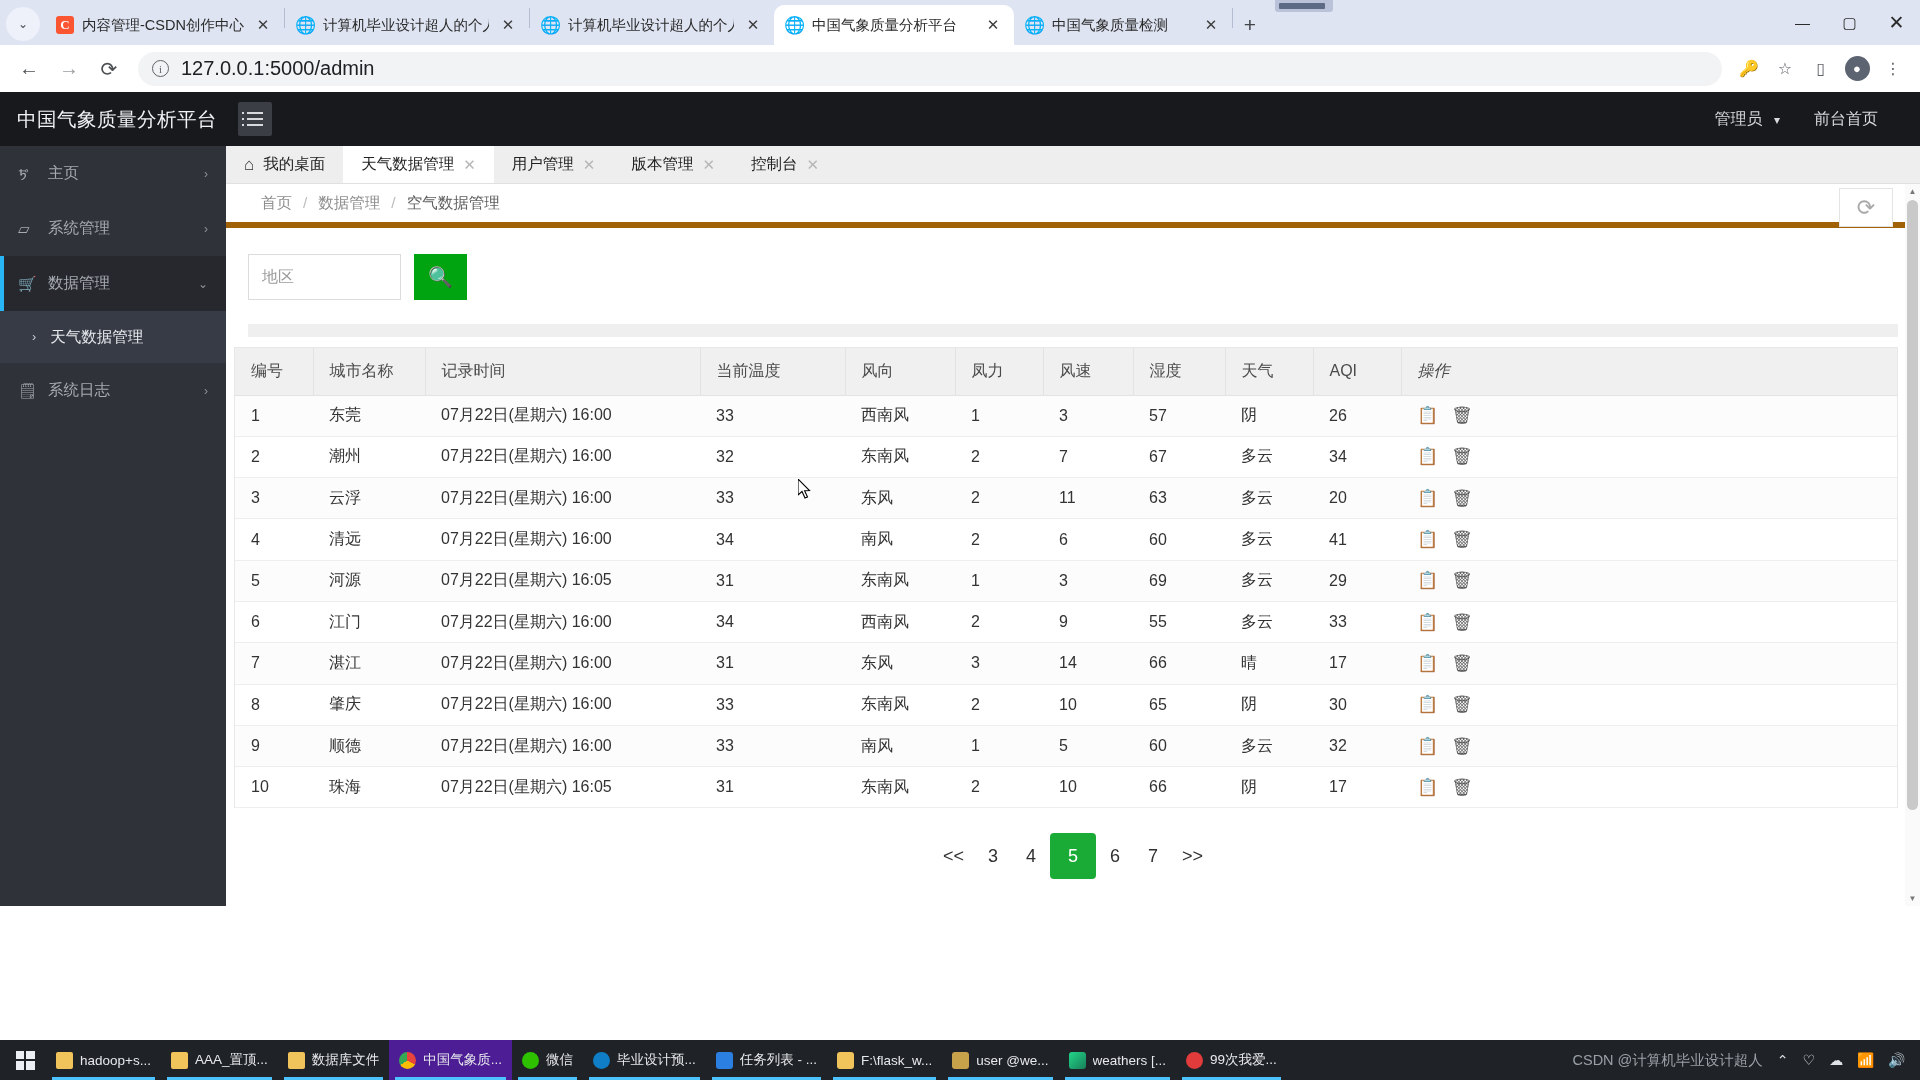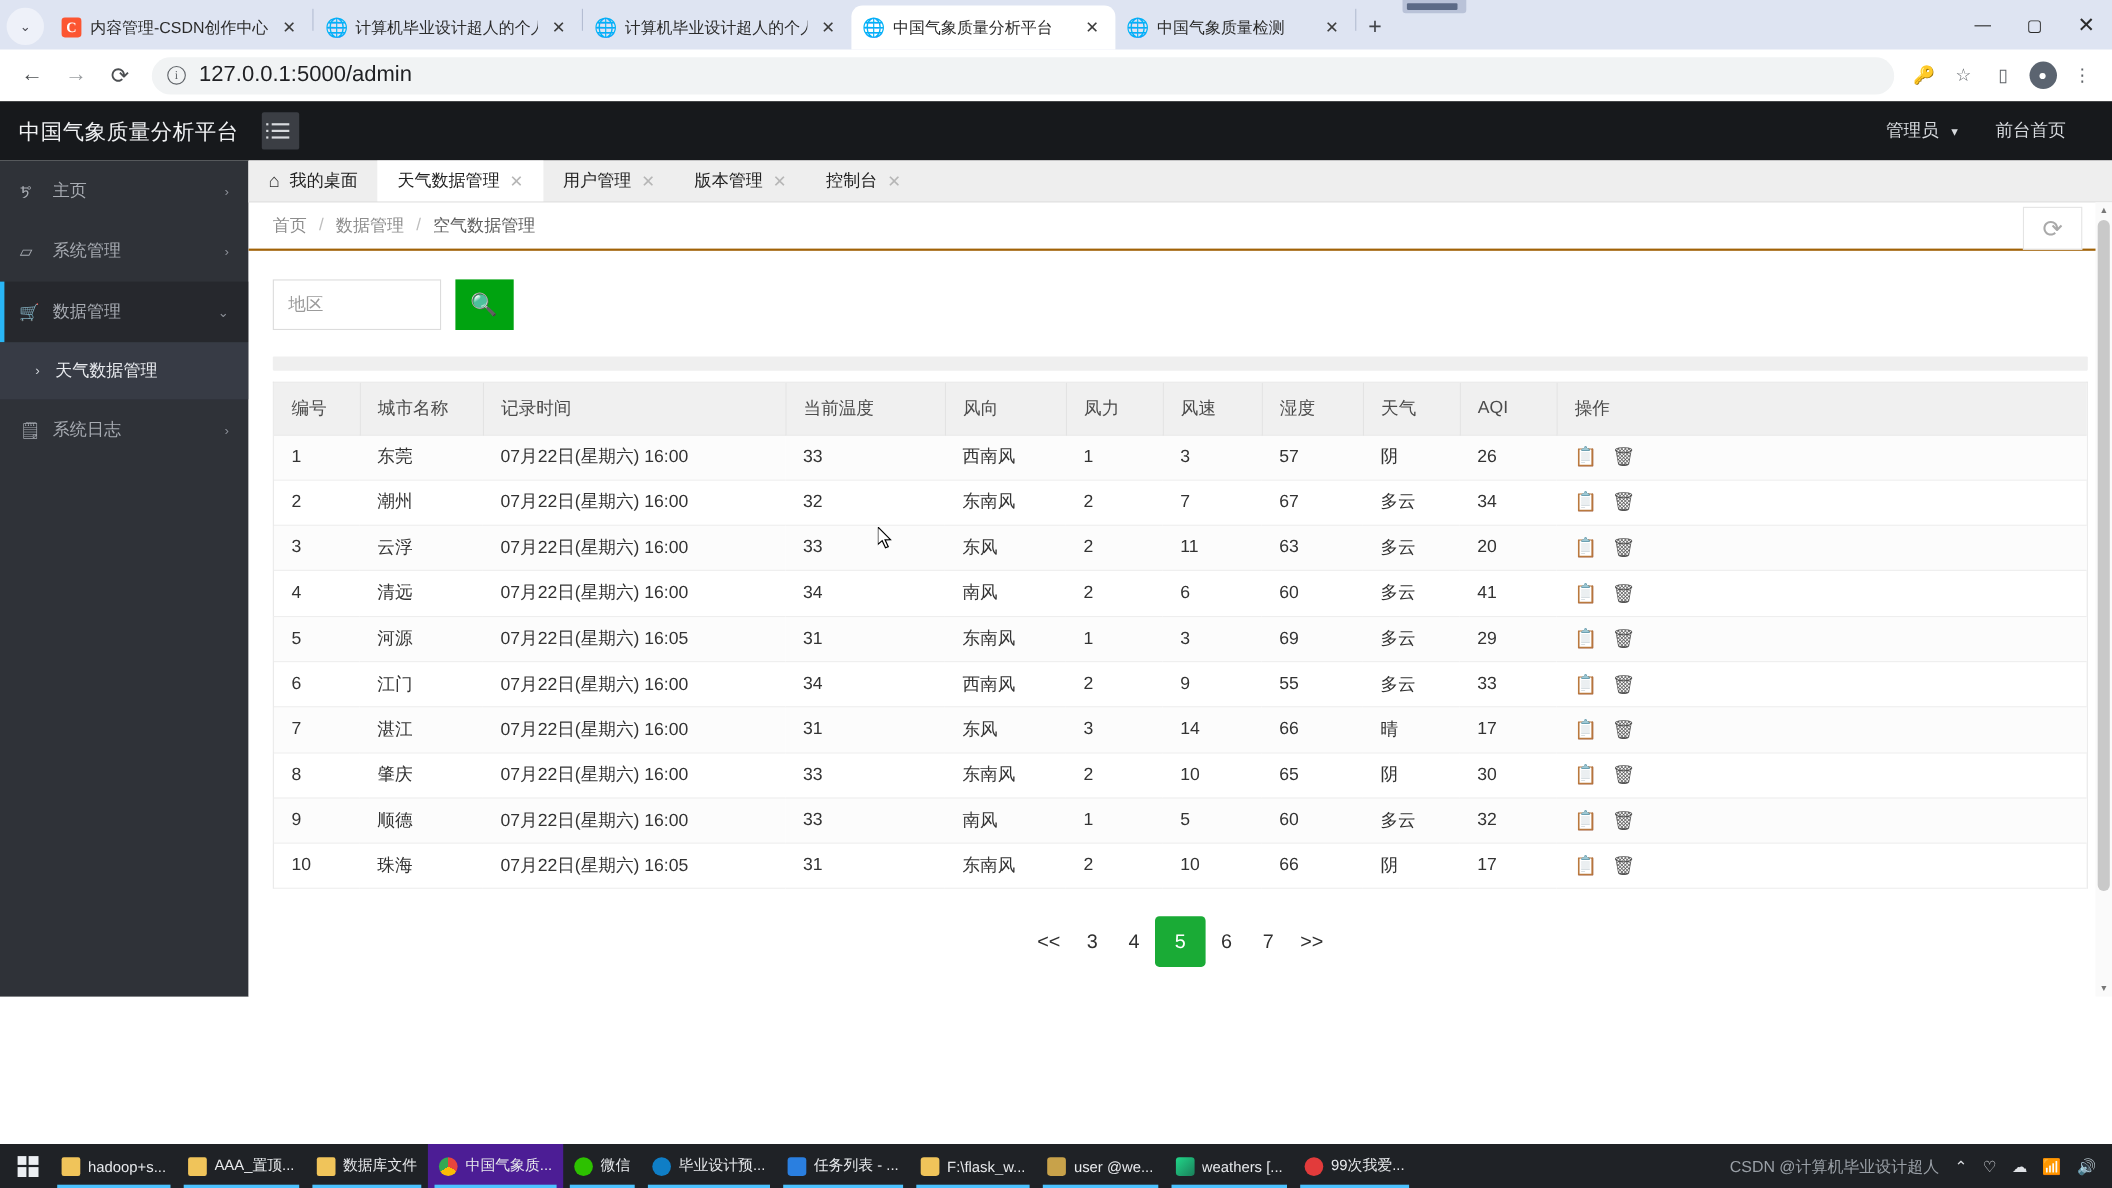--- a/index.html
+++ b/index.html
@@ -117,22 +117,22 @@
   }
   .ctab {
     display: flex; align-items: center; gap: 9px; padding: 0 18px;
     font-size: 15.5px; color: #222; position: relative;
   }
   .ctab.active { background: #fff; }
   .ctab .home-ico { font-size: 17px; color: #333; }
   .ctab .x { color: #b6b6b6; font-size: 15px; }
 
   .breadcrumb-wrap {
-    height: 44px; display: flex; align-items: center; padding-left: 22px;
-    border-bottom: 2px solid #a16207; font-size: 15.5px; color: #8d8d8d;
+    height: 44px; display: flex; align-items: center; padding-left: 35px;
+    border-bottom: 6px solid #a16207; font-size: 15.5px; color: #8d8d8d;
     position: relative;
   }
   .breadcrumb-wrap .crumb { color: #8d8d8d; }
   .breadcrumb-wrap .crumb.last { color: #5e5e5e; }
   .breadcrumb-wrap .sep { margin: 0 11px; color: #bdbdbd; }
   .refresh-btn {
     position: absolute; right: 27px; top: 4px; width: 54px; height: 39px;
     border: 1px solid #e4e4e4; background: #fff; display: flex;
     align-items: center; justify-content: center; color: #a9a9a9; font-size: 22px;
   }
@@ -146,28 +146,28 @@
   .search-btn {
     width: 53px; height: 46px; background: #00a310; color: #fff;
     display: flex; align-items: center; justify-content: center; font-size: 20px;
     border: none; cursor: pointer;
   }
   .toolstrip {
     margin: 24px 22px 0 22px; height: 13px; background: #efefef; border-radius: 1px;
   }
 
   
-  .tablewrap { margin: 10px 22px 0 22px; border: 1px solid #e8e8e8; border-bottom: none; }
+  .tablewrap { margin: 10px 22px 0 8px; border: 1px solid #e8e8e8; border-bottom: none; }
   table { width: 100%; border-collapse: collapse; }
   th {
     background: #f0f0f0; text-align: left; font-weight: normal;
     font-size: 16px; color: #4b4b4b; height: 47px; padding: 0 0 0 16px;
     border-right: 1px solid #e3e3e3; border-bottom: 1px solid #e3e3e3;
   }
-  th:last-child { border-right: none; }
+  th:last-child { border-right: none; font-style: italic; }
   td {
     font-size: 16px; color: #333; height: 41.3px; padding: 0 0 0 16px;
     border-bottom: 1px solid #eeeeee; white-space: nowrap;
   }
   tr.odd td { background: #fcfcfc; }
   .ops { display: flex; gap: 13px; align-items: center; }
   .op-ico { font-size: 17px; line-height: 1; color: #555; }
 
   .pager { display: flex; justify-content: center; align-items: center; gap: 0; margin-top: 25px; }
   .pg {

